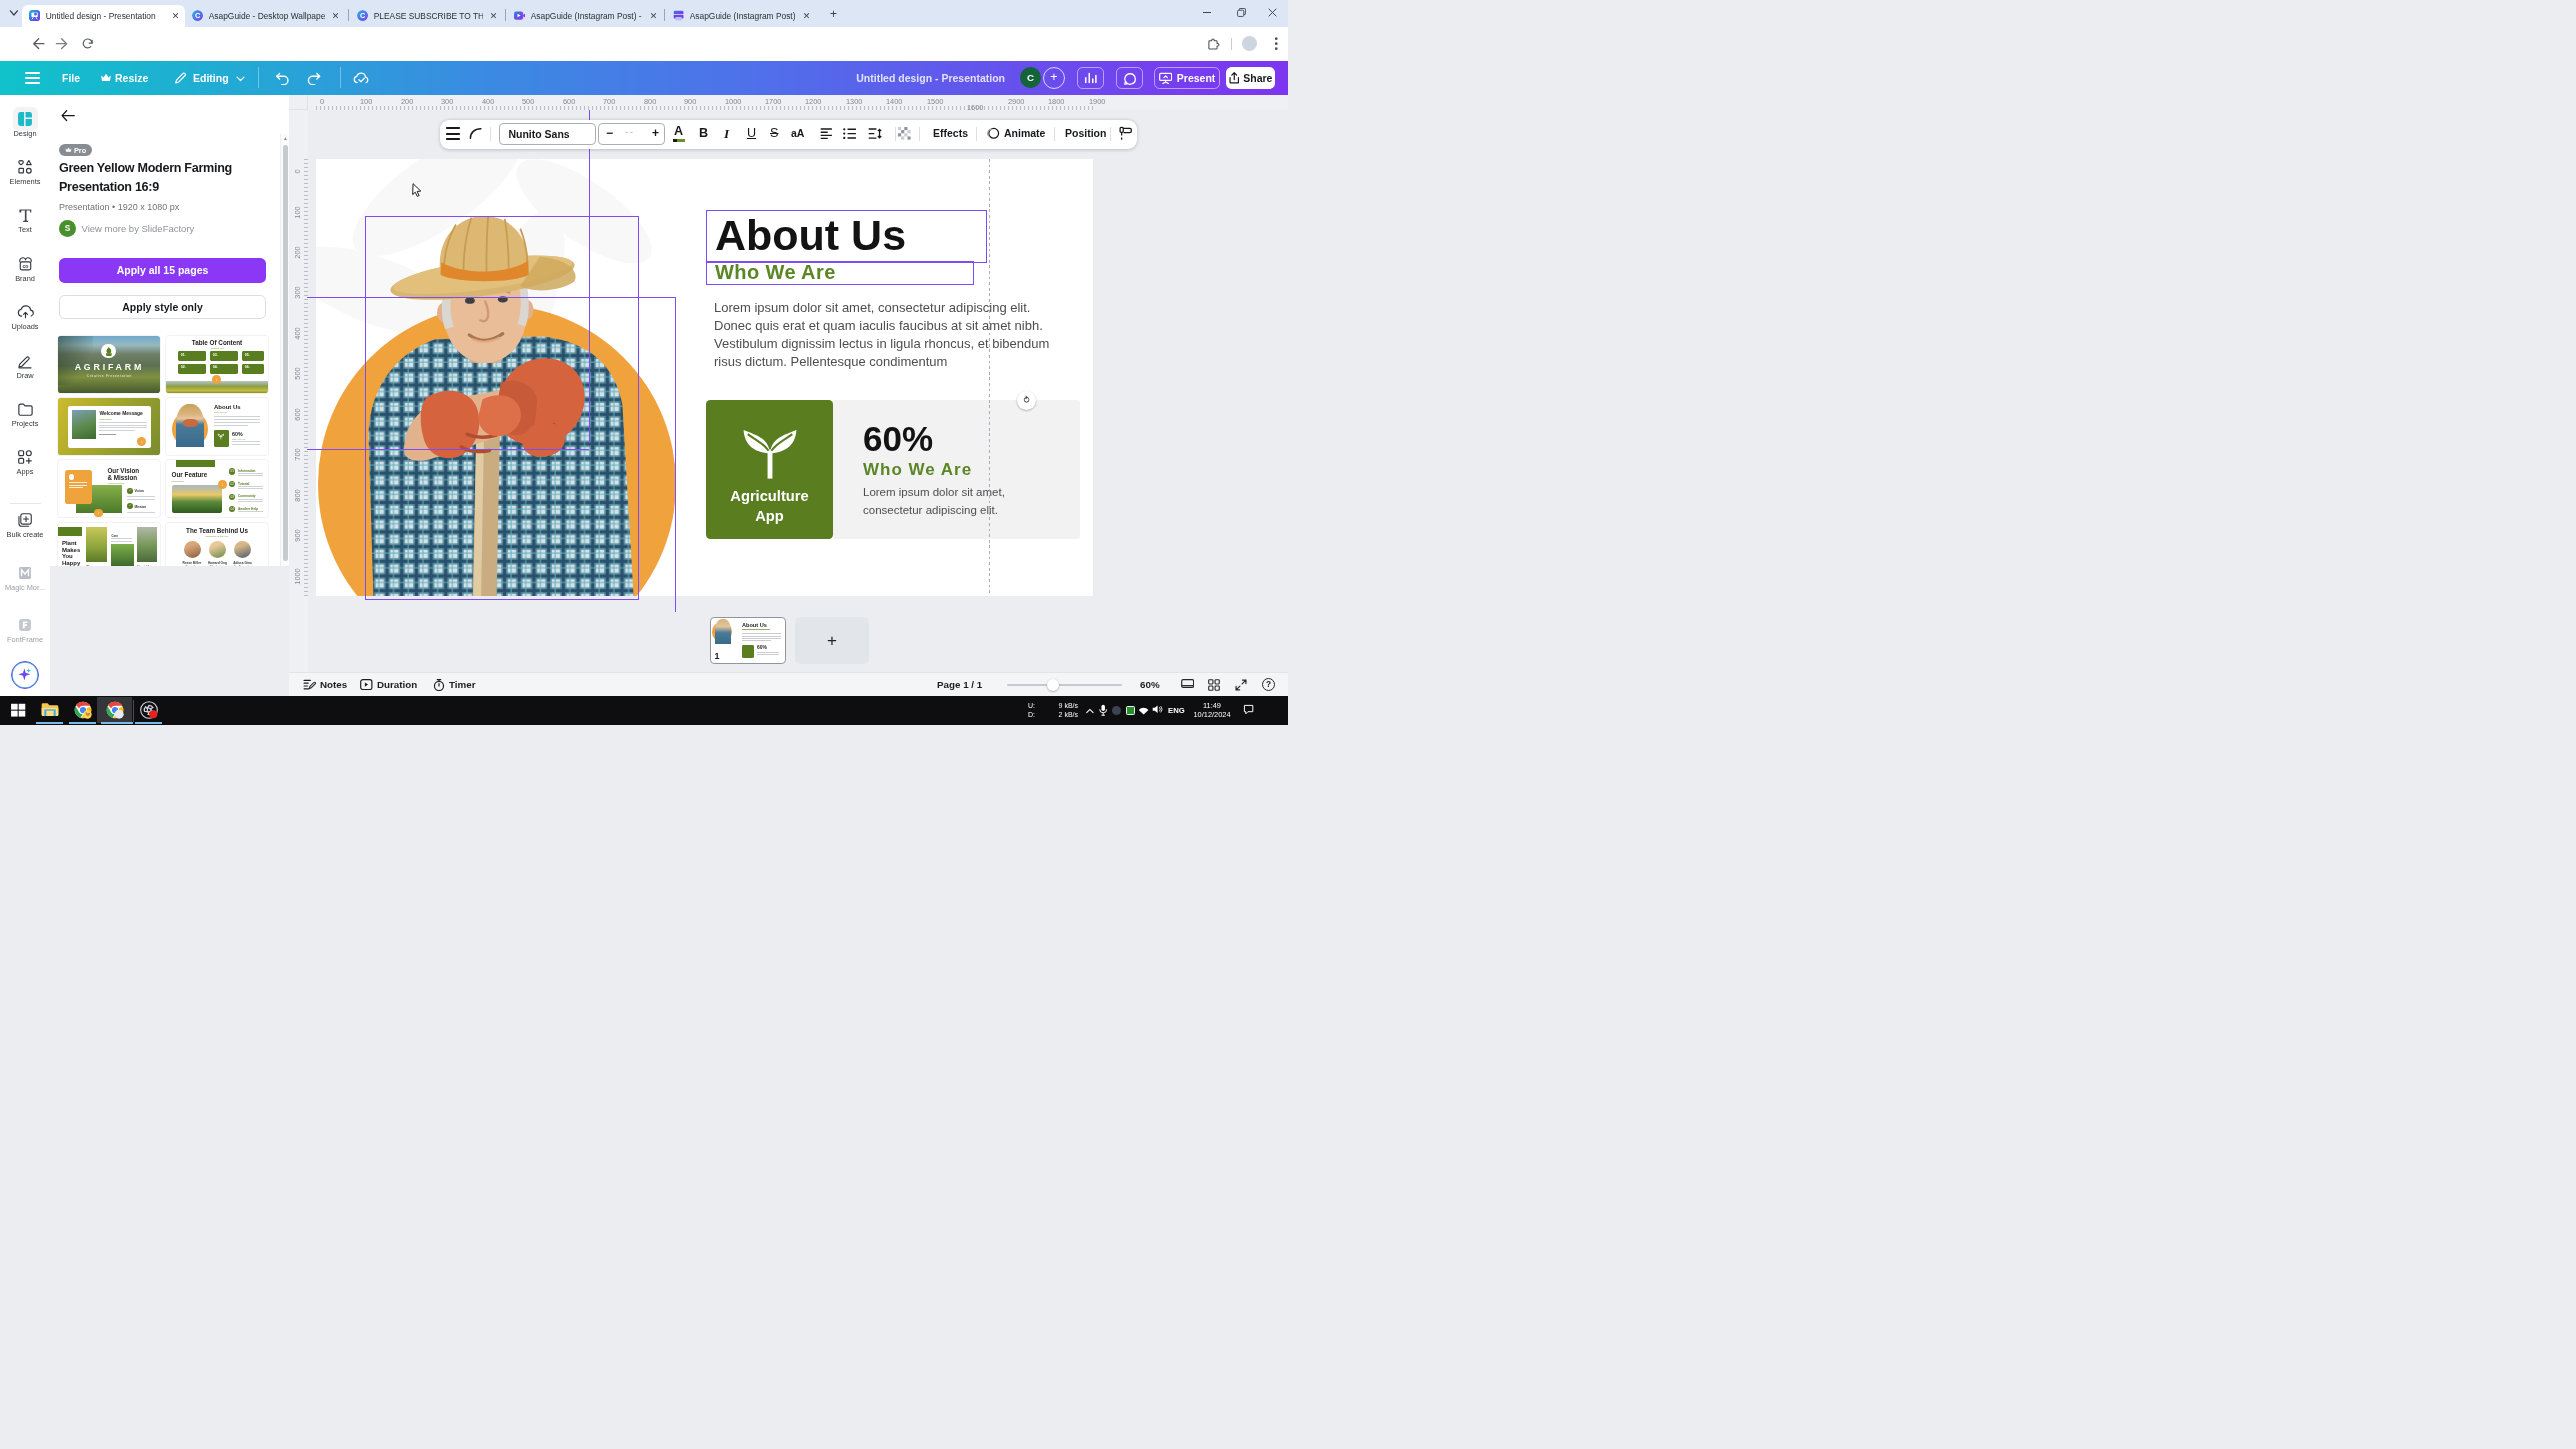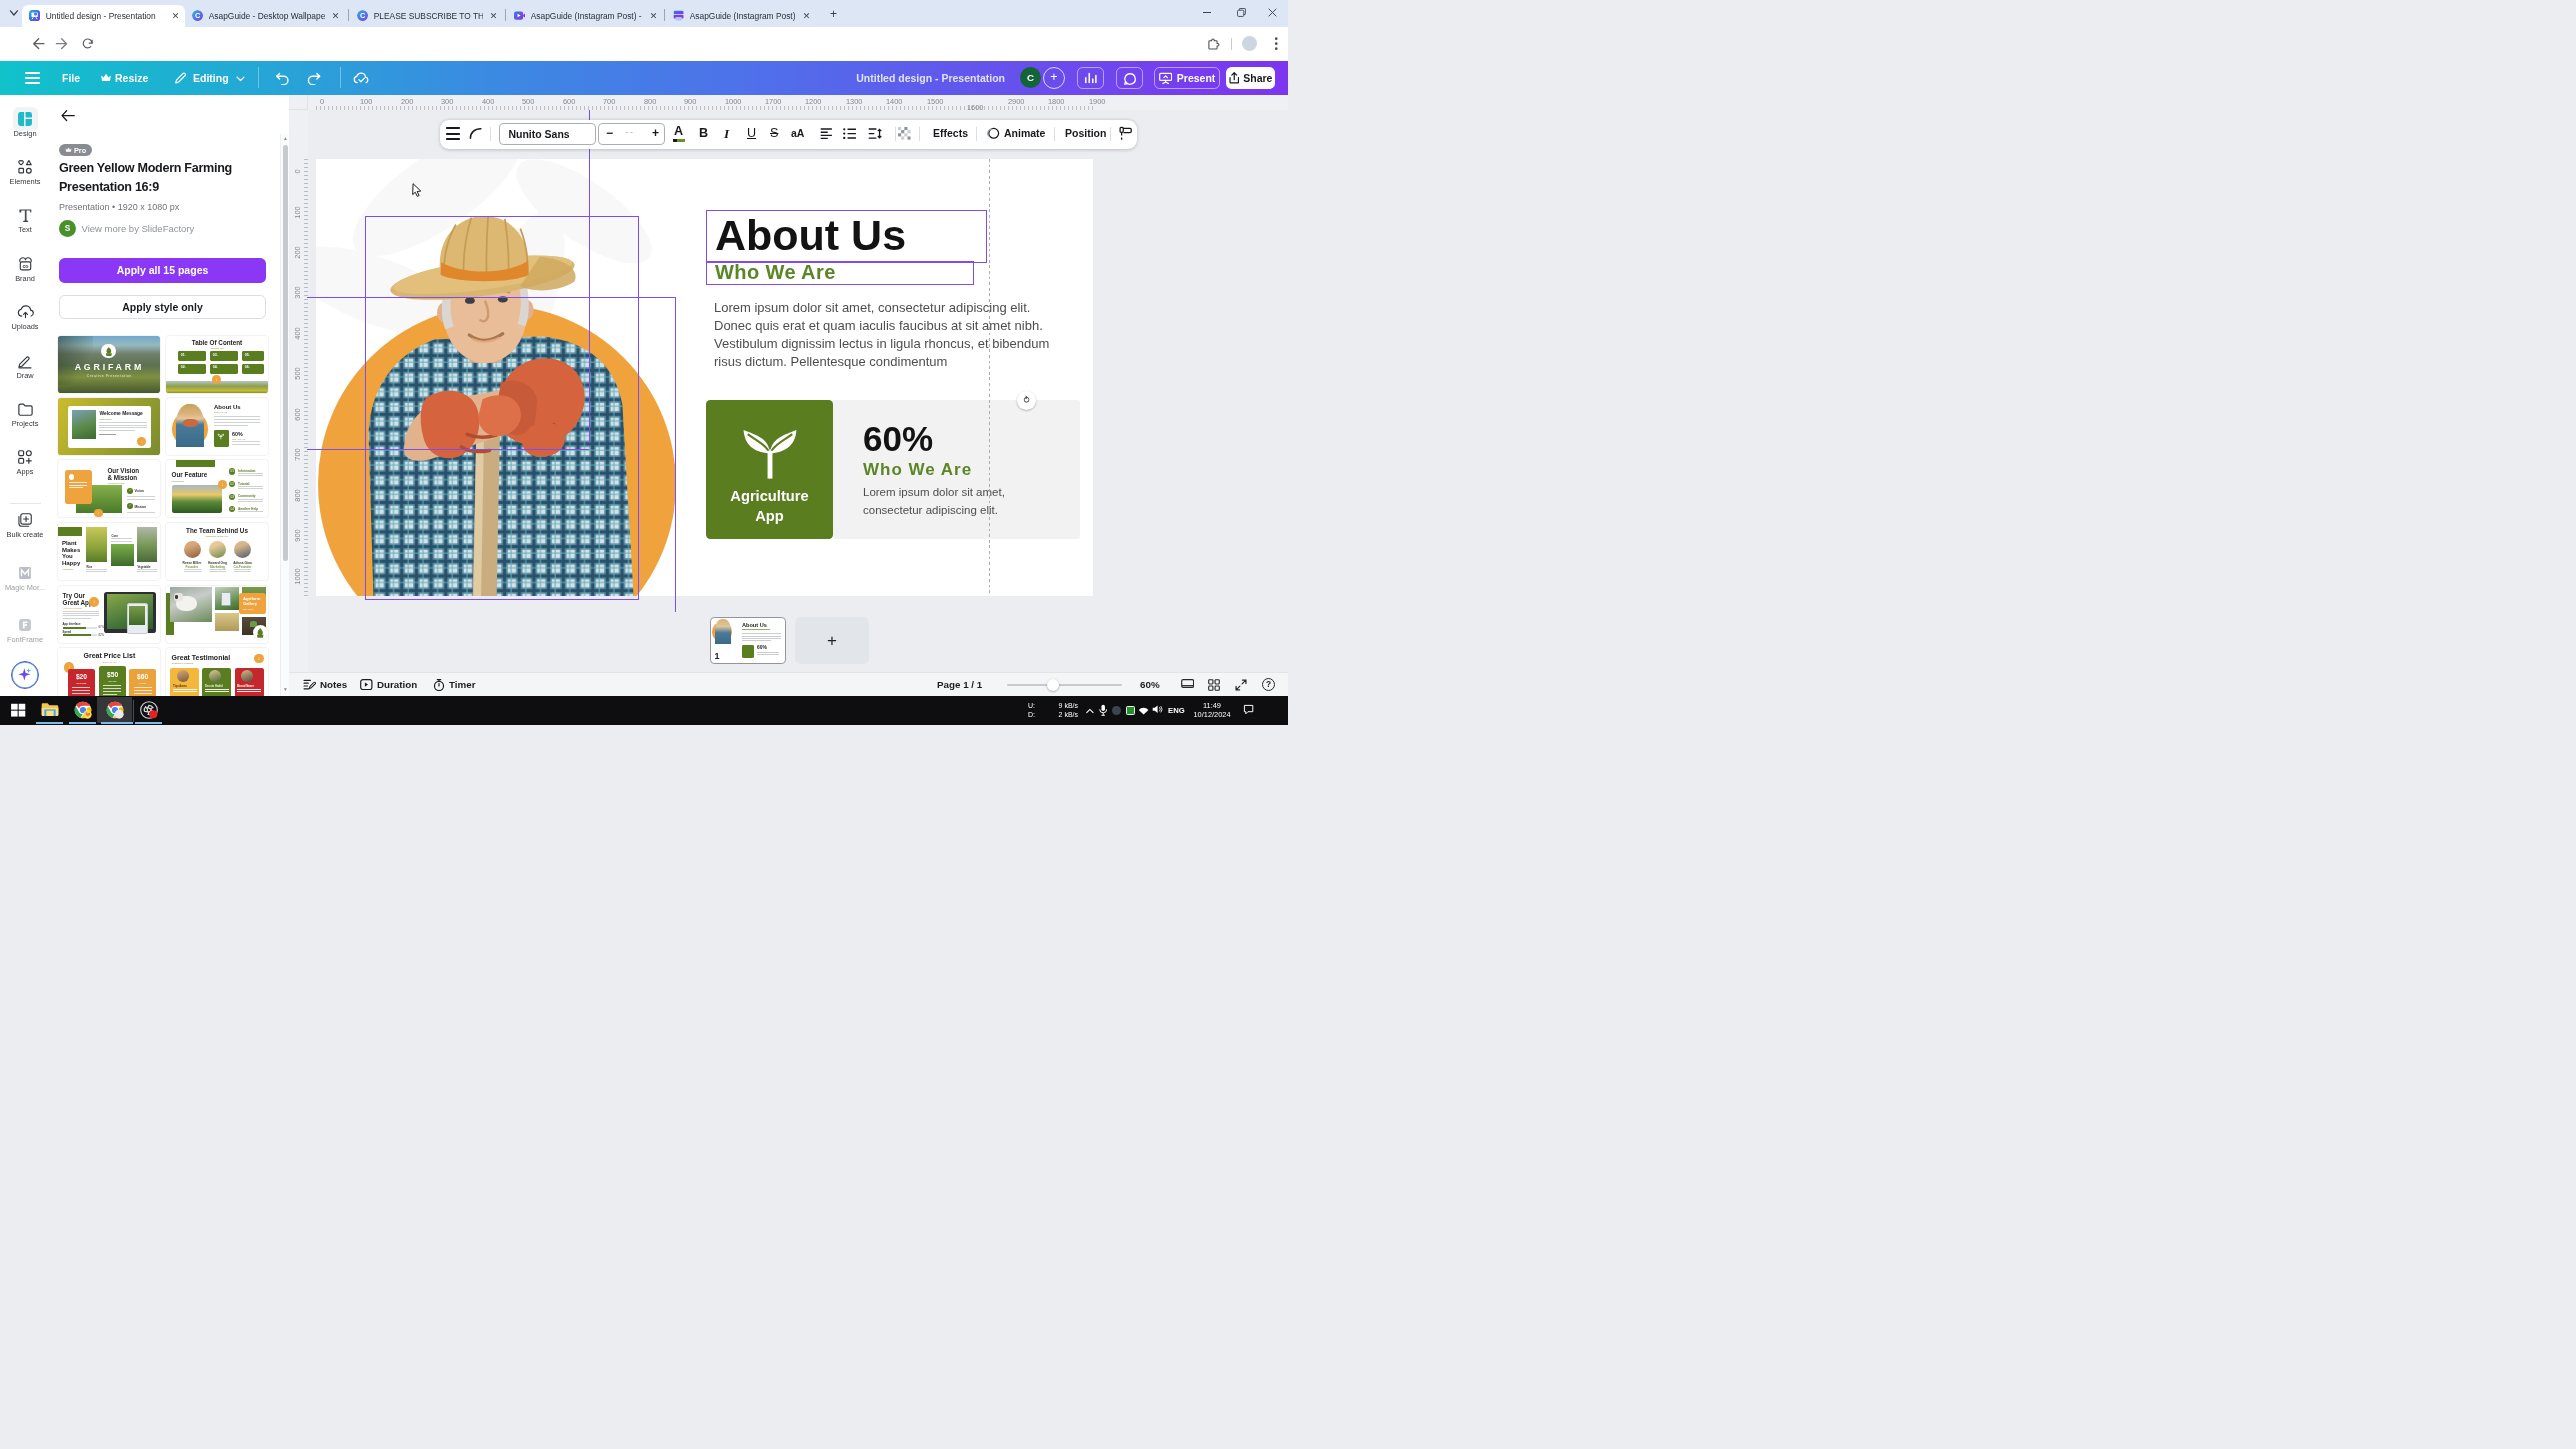--- a/index.html
+++ b/index.html
@@ -18,21 +18,21 @@
 #omni{left:111px;top:5.6px;width:1084px;height:23px;border-radius:12px;background:#ecf0f8;display:flex;align-items:center;font-size:9.5px;color:#1d1f23}
 
 #chead{left:0;top:61px;width:1288px;height:34px;background:linear-gradient(90deg,#10c2ca 0%,#22aad4 18%,#3b8ae2 38%,#4e71ea 58%,#6355ec 76%,#7440ee 90%,#7d35f0 100%);color:#fff}
 #chead .itm{font-size:10.5px;font-weight:700;color:#fff}
 .hbtn{height:22.4px;top:5.6px;border:1px solid rgba(255,255,255,.5);border-radius:5.6px}
 
 #sbar{left:0;top:95px;width:50px;height:601px;background:#fff}
 .sit{width:50px;text-align:center;color:#33373c;font-size:7.4px}
 .sit svg{display:block;margin:0 auto 2.1px}
 
-#panel{left:50px;top:95px;width:239px;height:601px;background:#fff}
+#panel{left:50px;top:95px;width:239px;height:471px;background:#fff}
 .thumb{width:102px;height:57px;border-radius:2.8px;overflow:hidden;background:#fff;box-shadow:0 0 0 0.7px rgba(0,0,0,.07)}
 
 #cv{left:289px;top:95px;width:999px;height:578px;background:#ebedf0;overflow:hidden}
 .rul{background:#eef0f3;color:#83878e;font-size:7.4px}
 #page{left:27px;top:64px;width:777px;height:437px;background:#fff;overflow:hidden}
 .psel{border:1.4px solid #7d4cf5}
 .gl{background:#7d4cf5}
 #ttool{left:151px;top:24.5px;width:697px;height:29px;background:#fff;border-radius:9px;box-shadow:0 0.7px 3.5px rgba(20,20,40,.22);display:flex;align-items:center;color:#17191c}
 #ttool .sep{width:0.7px;height:14px;background:#dcdfe4;margin:0 6.3px}
 #ttool .ic{font-weight:700;font-size:12px;text-align:center}

